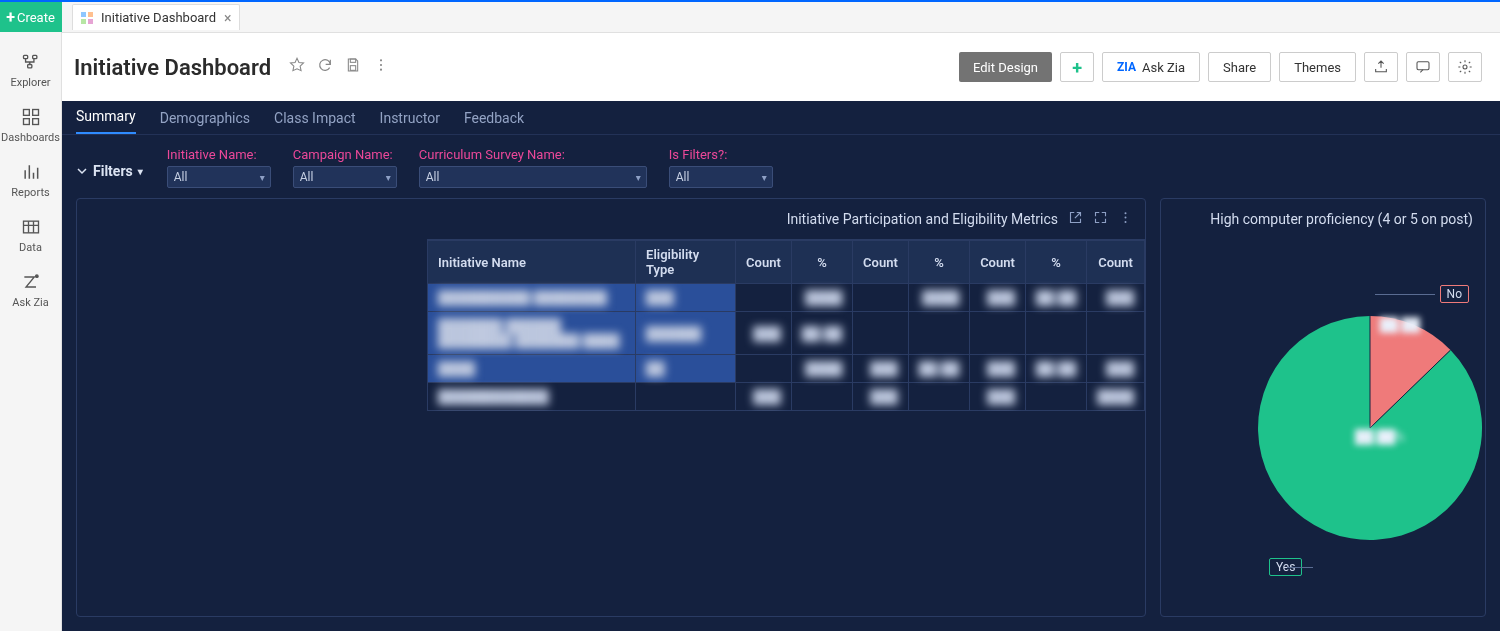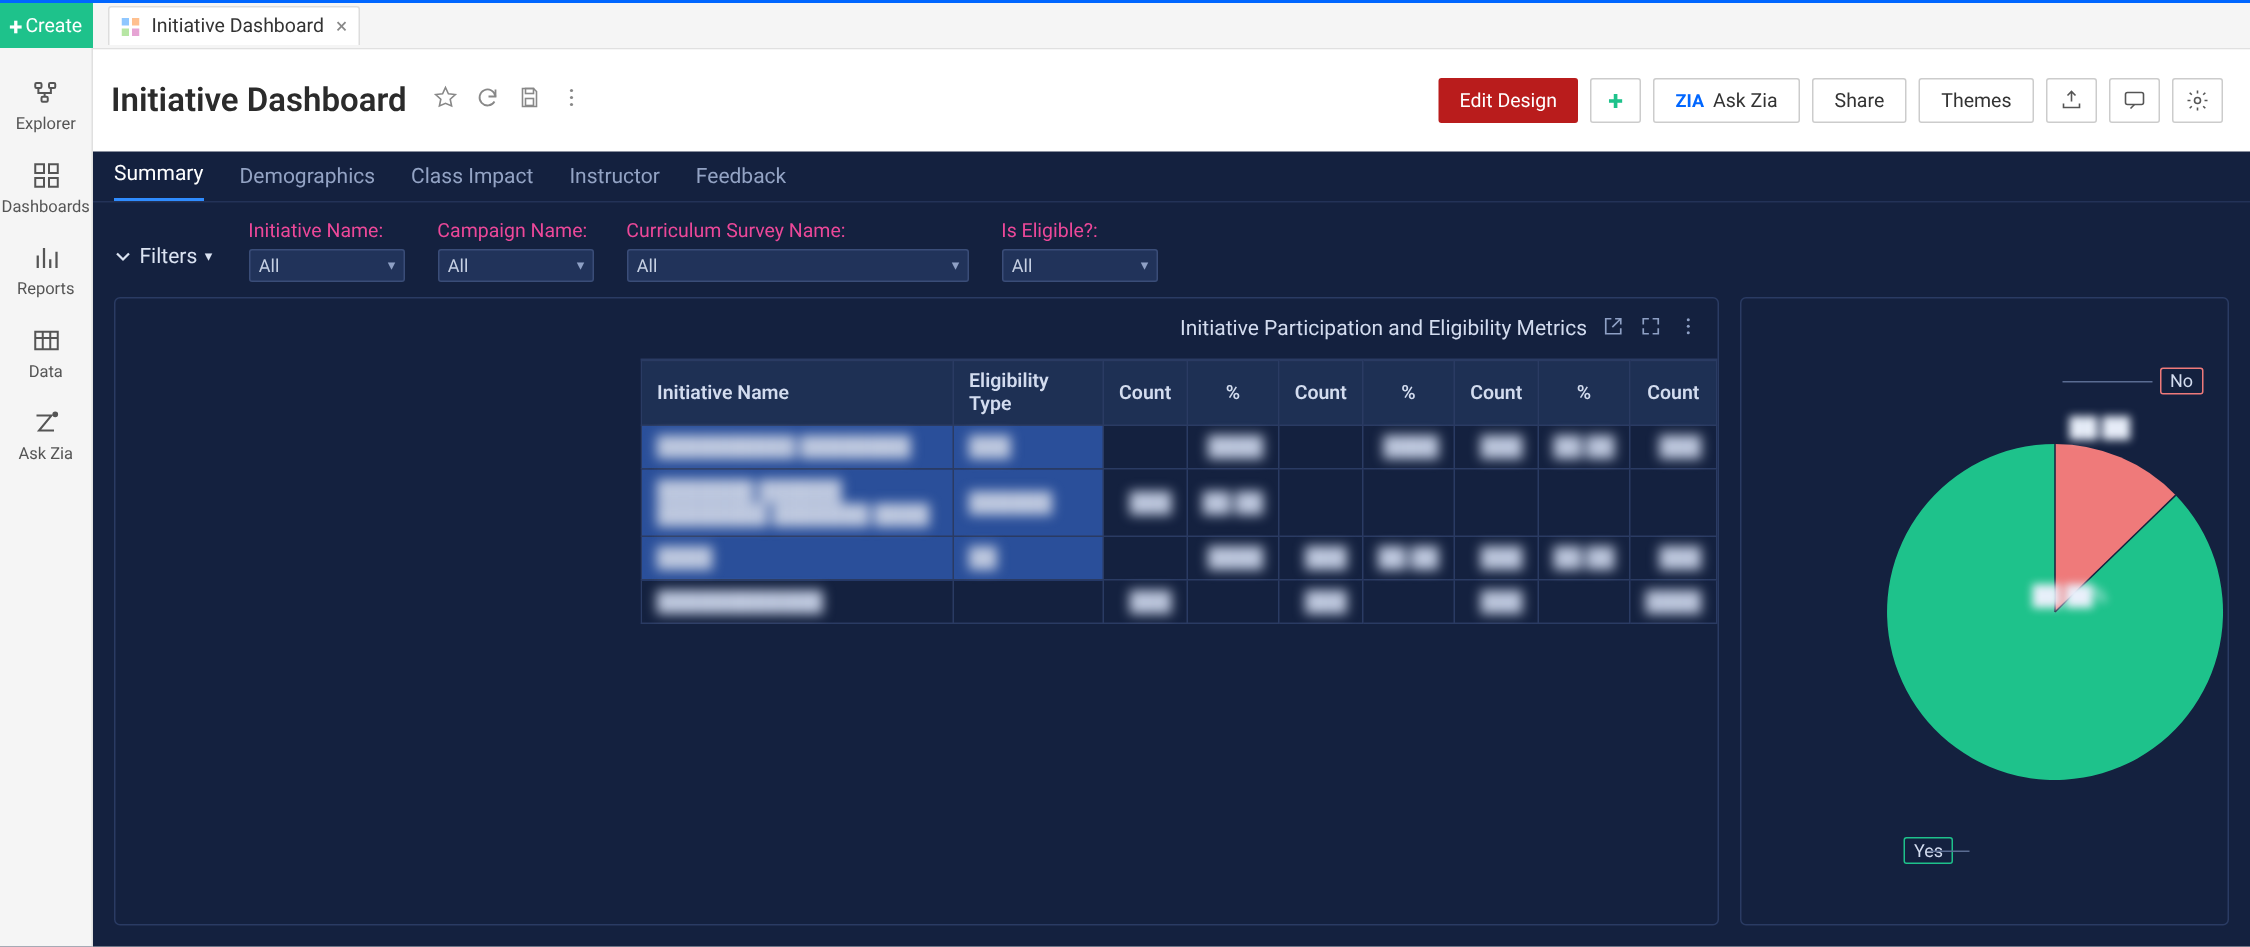--- a/index.html
+++ b/index.html
@@ -26,36 +26,36 @@
   .tab-close { font-size: 14px; color: #888; cursor: pointer; }
   
   
   .titlebar { height: 68px; background: #fff; display: flex; align-items: center; padding: 0 18px 0 12px; }
   .page-title { font-size: 22px; font-weight: 600; color: #2b2b2b; }
   .title-icons { display: flex; gap: 12px; margin-left: 18px; }
   .title-icons .ico { color: #888; cursor: pointer; }
   .spacer { flex: 1; }
   .actions { display: flex; align-items: center; gap: 8px; }
   .btn { height: 30px; padding: 0 14px; border: 1px solid #ccc; background: #fff; border-radius: 2px; font-size: 13px; color: #333; display: flex; align-items: center; gap: 6px; cursor: pointer; }
-  .btn.primary { background: #b91c1c; color: #fff; border: none; }
+  .btn.primary { background: #737373; color: #fff; border: none; }
   .btn.icon-only { width: 34px; padding: 0; justify-content: center; }
   .btn.add { color: #1ec28b; font-size: 18px; font-weight: bold; }
   .zia-icon { font-weight: 700; color: #0066ff; font-size: 12px; }
   
   
   .content { flex: 1; background: #14213f; color: #c6d0e3; display: flex; flex-direction: column; }
   
   
   .subtabs { height: 34px; display: flex; align-items: flex-end; gap: 24px; padding: 0 14px; border-bottom: 1px solid #233257; }
   .subtab { padding: 0 0 8px 0; font-size: 14px; color: #93a3c4; cursor: pointer; }
   .subtab.active { color: #fff; border-bottom: 2px solid #2f8cff; }
   
   
   .filters-row { display: flex; align-items: flex-start; gap: 24px; padding: 12px 14px 10px 14px; }
-  .filters-toggle { display: flex; align-items: center; gap: 5px; font-size: 14px; color: #dbe3f2; font-weight: 400; cursor: pointer; padding-top: 16px; }
+  .filters-toggle { display: flex; align-items: center; gap: 5px; font-size: 14px; color: #dbe3f2; font-weight: 700; cursor: pointer; padding-top: 16px; }
   .filter { display: flex; flex-direction: column; gap: 4px; }
   .filter-label { font-size: 13px; color: #ec4899; }
   .select { height: 22px; background: #21335a; border: 1px solid #3a4d78; color: #c6d0e3; font-size: 12px; padding: 0 18px 0 6px; border-radius: 2px; position: relative; display: flex; align-items: center; cursor: pointer; min-width: 104px; }
   .select.long { min-width: 228px; }
   .select::after { content: "▾"; position: absolute; right: 5px; font-size: 10px; color: #8ea0c5; }
   
   
   .widgets { flex: 1; display: flex; gap: 14px; padding: 0 14px 14px 14px; min-height: 0; }
   .widget { background: transparent; border: 1px solid #2a3b63; border-radius: 4px; display: flex; flex-direction: column; min-height: 0; align-items: flex-end; }
   .widget.table-w { flex: 1; }
@@ -233,21 +233,21 @@
             </div>
             <div class="filter">
               <div class="filter-label">Campaign Name:</div>
               <div class="select">All</div>
             </div>
             <div class="filter">
               <div class="filter-label">Curriculum Survey Name:</div>
               <div class="select long">All</div>
             </div>
             <div class="filter">
-              <div class="filter-label">Is Eligible?:</div>
+              <div class="filter-label">Is Filters?:</div>
               <div class="select">All</div>
             </div>
           </div>
       </div>
 
       <div class="widgets">
 
         <div class="widget table-w">
           <div class="widget-header">
             <div class="widget-title">Initiative Participation and Eligibility Metrics</div>
@@ -322,20 +322,23 @@
                     <td style="text-align: right;"><span class="blur">███</span></td>
                     <td style="text-align: right;"></td>
                     <td style="text-align: right;"><span class="blur">████</span></td>
                   </tr>
                 </tbody>
             </table>
           </div>
         </div>
 
         <div class="widget pie-w">
+          <div class="widget-header">
+            <div class="widget-title">High computer proficiency (4 or 5 on post)</div>
+          </div>
           <div class="pie-body">
             <svg width="230" height="230" viewBox="0 0 230 230">
               <g transform="translate(115,115)">
                 <path d="M0 0 L0 -112 A112 112 0 0 1 80.5 -77.9 Z" fill="#ef7a7a"></path>
                 <path d="M0 0 L80.5 -77.9 A112 112 0 1 1 0 -112 Z" fill="#1ec28b"></path>
                 <path d="M0 0 L0 -112" stroke="#14213f" stroke-width="1"></path>
                 <path d="M0 0 L80.5 -77.9" stroke="#14213f" stroke-width="1"></path>
               </g>
             </svg>
             <div class="pie-text-blur" style="top:78px; right:65px;">██.██</div>

